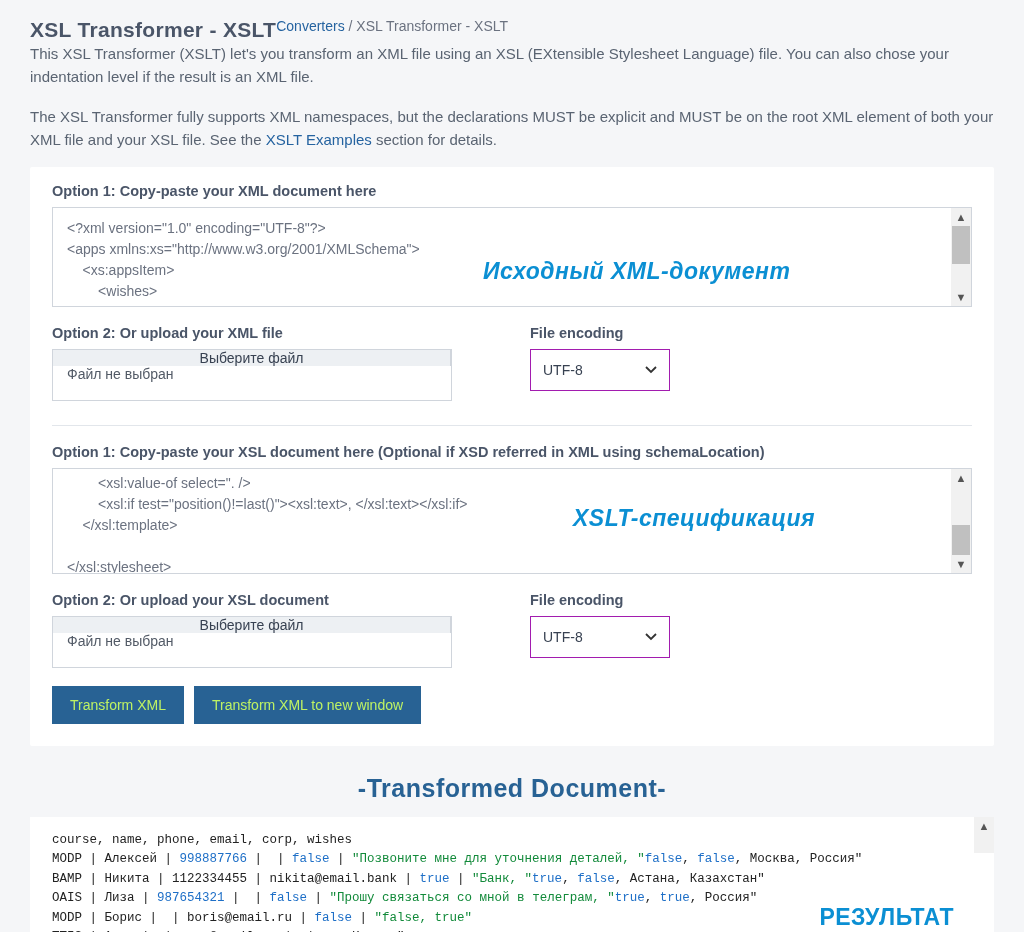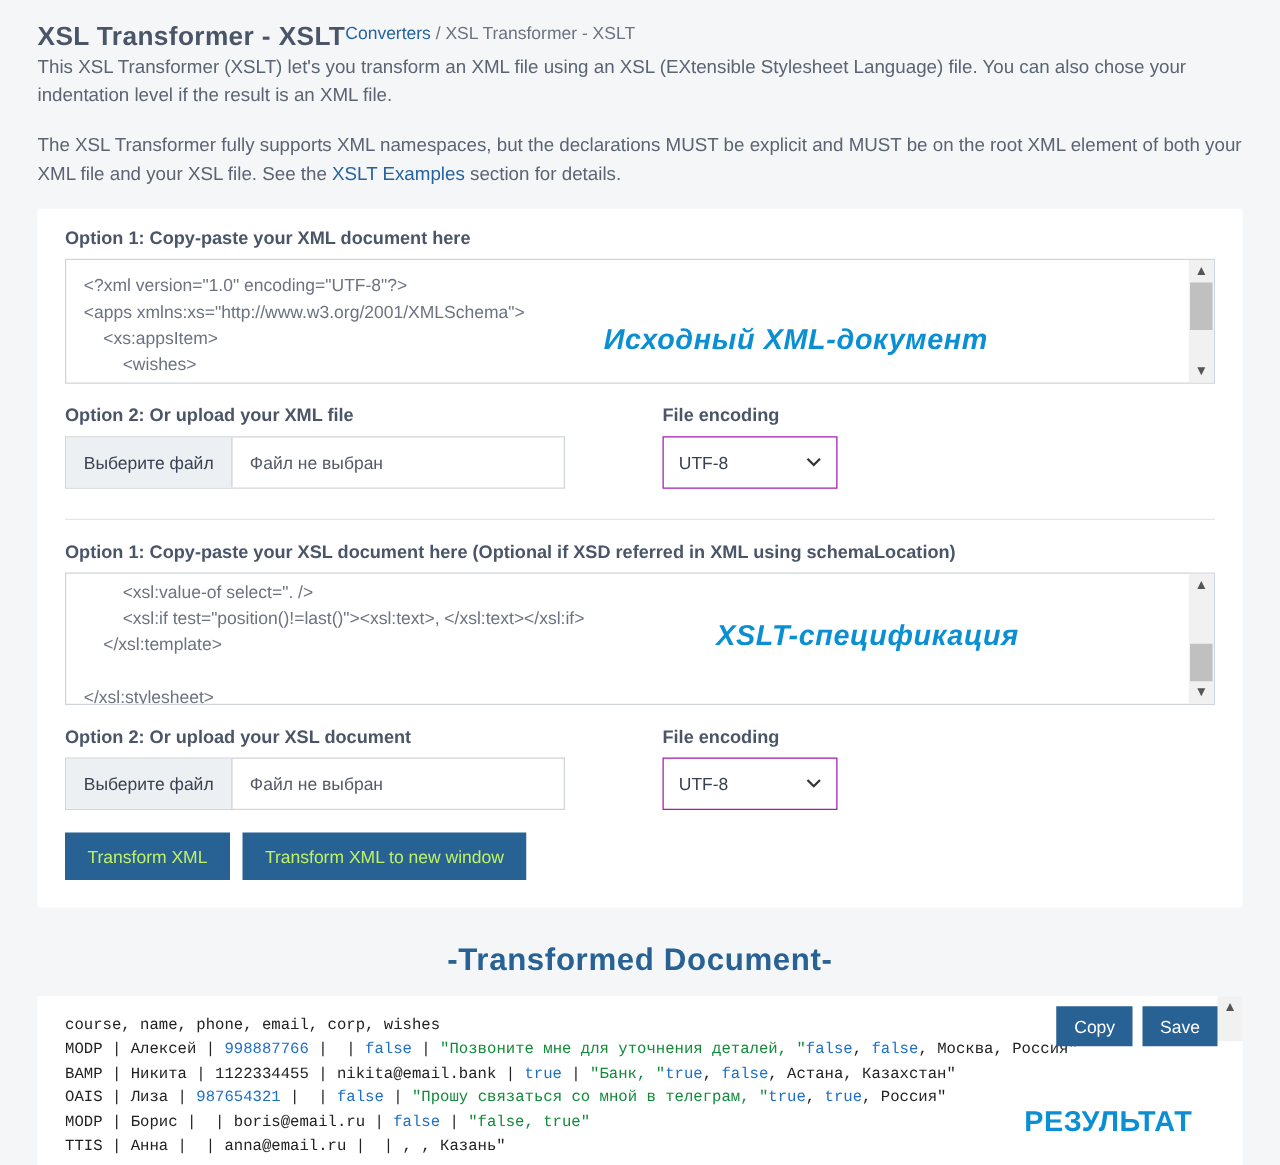--- a/index.html
+++ b/index.html
@@ -42,21 +42,21 @@
     background: #f1f1f1;
     display: flex; flex-direction: column; justify-content: space-between;
   }
   .ta-arrow {
     width: 20px; height: 18px; display:flex; align-items:center; justify-content:center;
     font-size: 11px; color: #555;
   }
   .ta-thumb { background: #c0c0c0; width: 18px; margin: 0 1px;}
   .row { display: flex; gap: 36px; margin-top: 18px;}
   .col { flex: 1; }
-  .file-row { display: flex; border: 1px solid #d0d5dc; width: 400px; height: 42px; align-items:stretch;}
+  .file-row { display: flex; border: 1px solid #d0d5dc; width: 400px; height: 52px; align-items:stretch;flex-direction:column;}
   .file-btn {
     background: #edf0f3; border: none; border-right: 1px solid #d0d5dc;
     padding: 0 14px; font-size: 14px; color: #374151; cursor: pointer;
   }
   .file-txt { padding: 0 14px; display:flex; align-items:center; color: #525a66; font-size: 14px;}
   .select {
     border: 1px solid #a21caf; height: 42px; width: 140px;
     display: flex; align-items: center; justify-content: space-between;
     padding: 0 12px; font-size: 14px; color: #374151; background:#fff;
   }
@@ -194,24 +194,20 @@
       <button class="btn-primary">Transform XML to new window</button>
     </div>
   </div>
 
   <div class="output-title">-Transformed Document-</div>
 
   <div class="output-panel">
     <div class="corner-scroll">
         <span style="font-size:11px;color:#555;margin-top:3px;">▲</span>
       </div>
-    <div class="out-btns">
-      <button class="btn-small">Copy</button>
-      <button class="btn-small">Save</button>
-    </div>
     <div class="mono" id="output-lines">course, name, phone, email, corp, wishes
 MODP | Алексей | <span class="num">998887766</span> |  | <span class="bool">false</span> | <span class="str">"Позвоните мне для уточнения деталей, "</span><span class="bool">false</span>, <span class="bool">false</span>, Москва, Россия"
 BAMP | Никита | 1122334455 | nikita@email.bank | <span class="bool">true</span> | <span class="str">"Банк, "</span><span class="bool">true</span>, <span class="bool">false</span>, Астана, Казахстан"
 OAIS | Лиза | <span class="num">987654321</span> |  | <span class="bool">false</span> | <span class="str">"Прошу связаться со мной в телеграм, "</span><span class="bool">true</span>, <span class="bool">true</span>, Россия"
 MODP | Борис |  | boris@email.ru | <span class="bool">false</span> | <span class="str">"false, true"</span>
 TTIS | Анна |  | anna@email.ru |  | , , Казань"</div>
 
     <div class="annotation ann-nonit" style="bottom:38px; right:40px; font-size:23px;">РЕЗУЛЬТАТ</div>
 
   </div>

